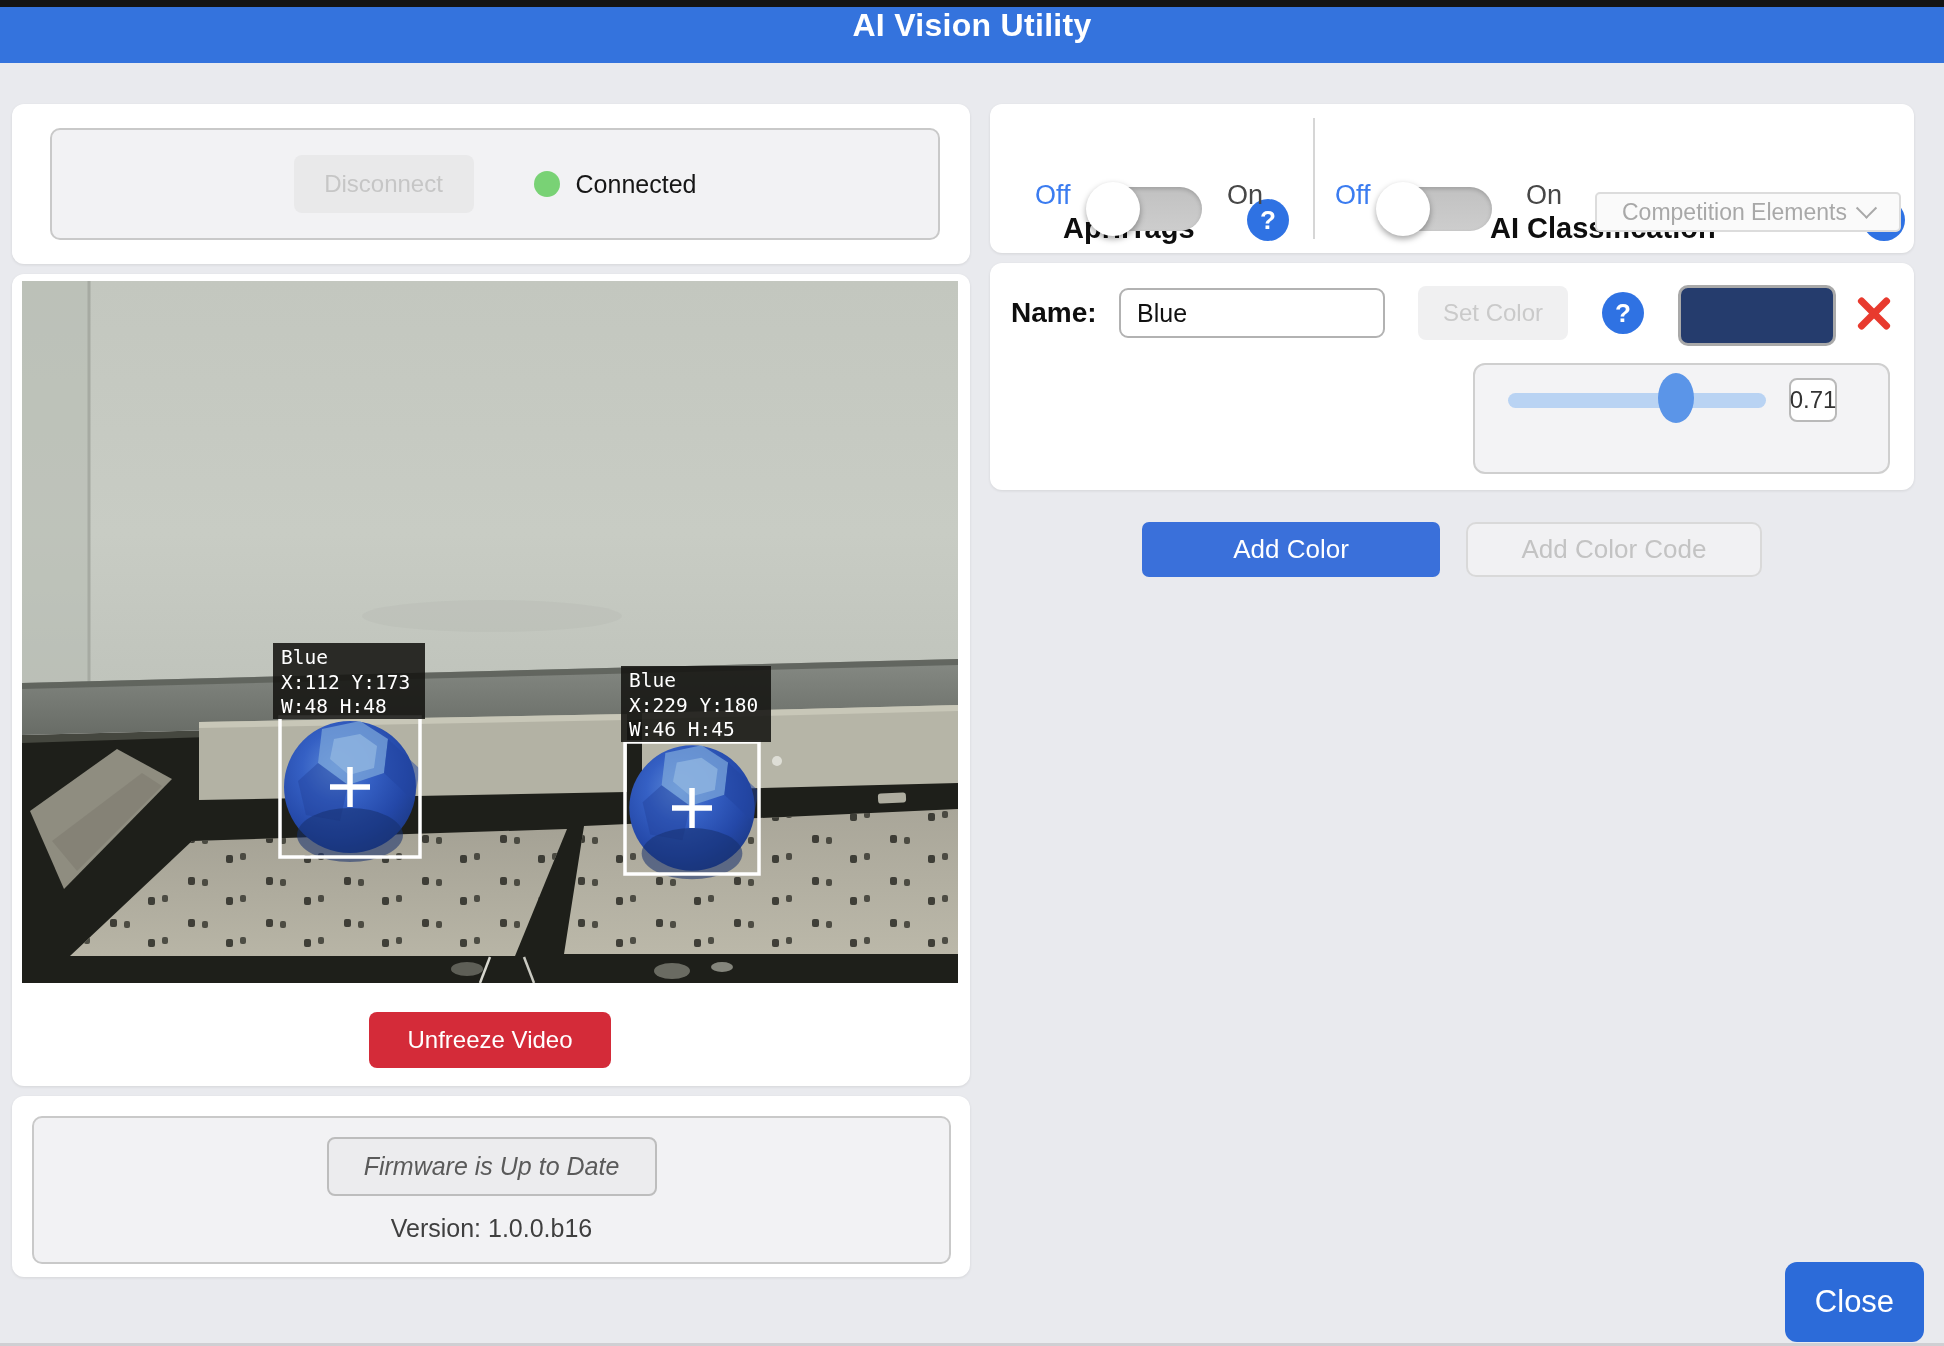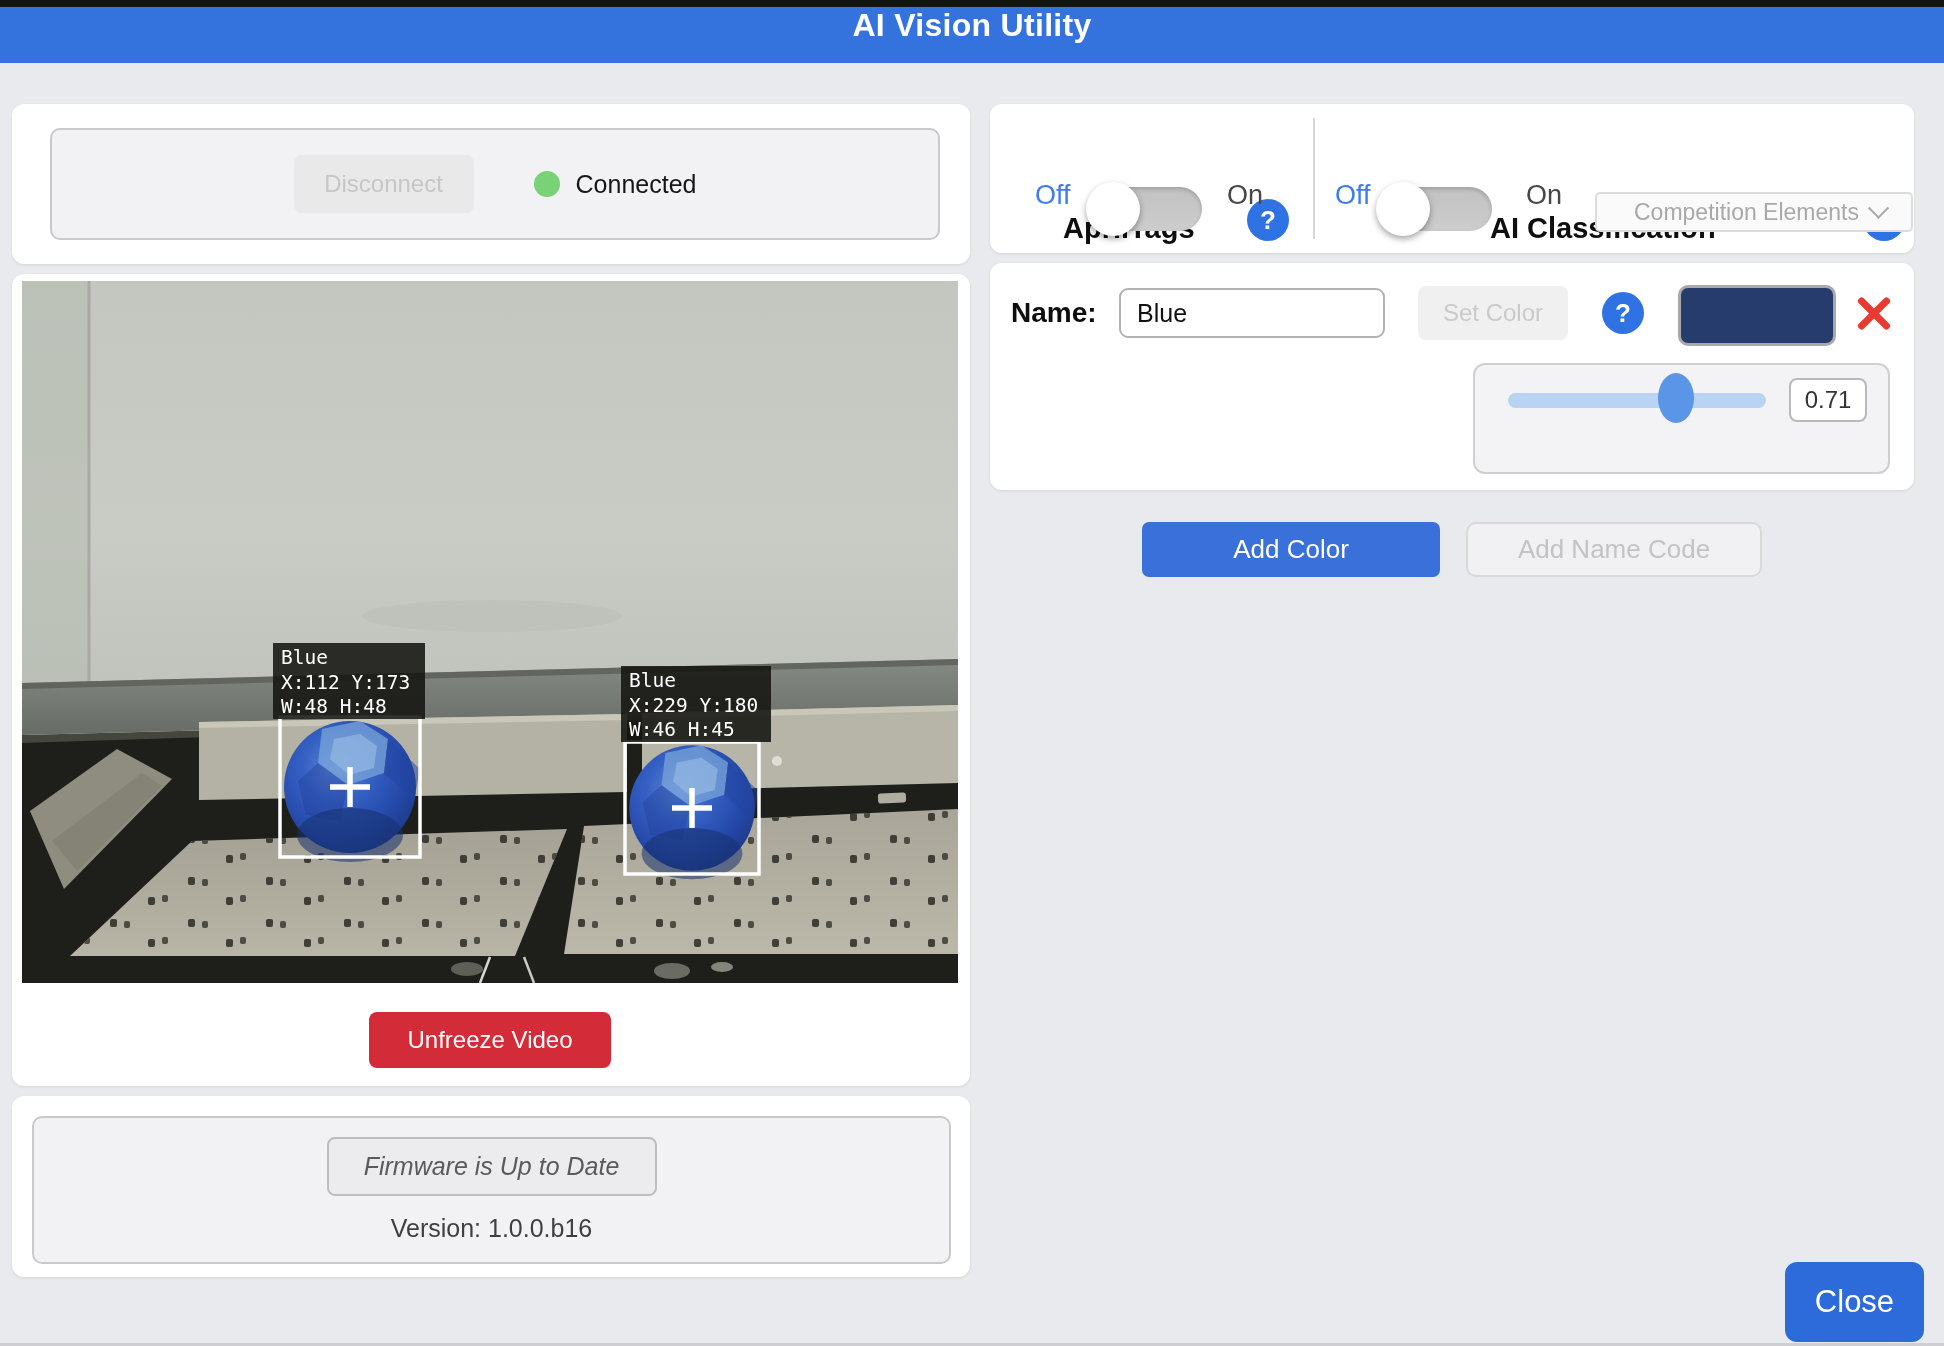--- a/index.html
+++ b/index.html
@@ -53,21 +53,21 @@
   .tg-off{position:absolute;font-size:27px;color:#3b7cf0;font-weight:500;}
   .tg-on{position:absolute;font-size:27px;color:#474747;font-weight:500;}
   .toggle{position:absolute;width:112px;height:44px;border-radius:22px;
     background:linear-gradient(#c1c1c1,#cdcdcd);
     box-shadow:inset 0 2px 4px rgba(0,0,0,.18);cursor:pointer;}
   .toggle .knob{position:absolute;left:-4px;top:-5px;width:54px;height:54px;border-radius:50%;
     background:#fff;box-shadow:0 3px 6px rgba(0,0,0,.35);}
   #ai-model-select{position:absolute;left:605px;top:88px;width:302px;height:36px;
     background:#fafafa;border:2px solid #dcdcdc;border-radius:5px;
     display:flex;align-items:center;justify-content:center;gap:12px;
-    color:#a8a8a8;font-size:23px;padding-left:12px;}
+    color:#a8a8a8;font-size:23px;}
   .chevron{width:13px;height:13px;border-right:2.5px solid #a8a8a8;
     border-bottom:2.5px solid #a8a8a8;transform:rotate(45deg) translate(-3px,-3px);}
   
   #color-card{left:990px;top:263px;width:924px;height:227px;}
   #name-label{position:absolute;left:21px;top:34px;font-size:28px;font-weight:bold;color:#0e0e0e;}
   #name-input{position:absolute;left:129px;top:25px;width:266px;height:50px;
     border:2px solid #b2b2b2;border-radius:9px;font-size:25px;color:#111;
     padding:0 0 0 16px;font-family:inherit;box-sizing:border-box;background:#fff;outline:none;}
   #set-color-btn{position:absolute;left:428px;top:23px;width:150px;height:54px;
     background:#f0f0f1;border:none;border-radius:8px;color:#cacaca;font-size:24px;font-family:inherit;}
@@ -86,21 +86,21 @@
   #hue-box .slider-track{left:35px;width:254px;}
   #sat-box .slider-track{left:33px;width:258px;}
   .slider-handle{position:absolute;top:8px;width:36px;height:50px;border-radius:50%;
     background:#5b95e8;cursor:grab;}
   #hue-handle{left:142px;}
   #sat-handle{left:183px;}
   .slider-value{position:absolute;top:13px;height:44px;background:#fff;
     border:2px solid #b9b9b9;border-radius:8px;display:flex;align-items:center;
     justify-content:center;font-size:24px;color:#333;box-sizing:border-box;}
   #hue-value{left:311px;width:72px;}
-  #sat-value{left:314px;width:78px;}
+  #sat-value{left:314px;width:48px;}
   .slider-label{position:absolute;top:60px;left:0;width:100%;text-align:center;
     font-size:26px;color:#3a3a3a;}
   
   #add-color-btn{left:1142px;top:522px;width:298px;height:55px;background:#3a70da;
     border:none;border-radius:7px;color:#fff;font-size:26px;font-weight:500;font-family:inherit;}
   #add-color-code-btn{left:1466px;top:522px;width:296px;height:55px;background:#f1f1f3;
     border:2px solid #d9d9d9;border-radius:10px;color:#c3c3c3;font-size:26px;font-family:inherit;}
   button{cursor:pointer;}
   button:disabled{cursor:default;}
   
@@ -283,17 +283,17 @@
 
 
   <div id="sat-box" class="slider-box">
     <div class="slider-track"></div>
     <div id="sat-handle" class="slider-handle"></div>
     <div id="sat-value" class="slider-value">0.71</div>
   </div>
 </div>
 
 <button id="add-color-btn" class="abs">Add Color</button>
-<button id="add-color-code-btn" class="abs" disabled="">Add Name Code</button>
+<button id="add-color-code-btn" class="abs" disabled="">Add Color Code</button>
 
 <button id="close-btn" class="abs">Close</button>
 
 <div id="bottom-edge" class="abs"></div>
 
 </body></html>

